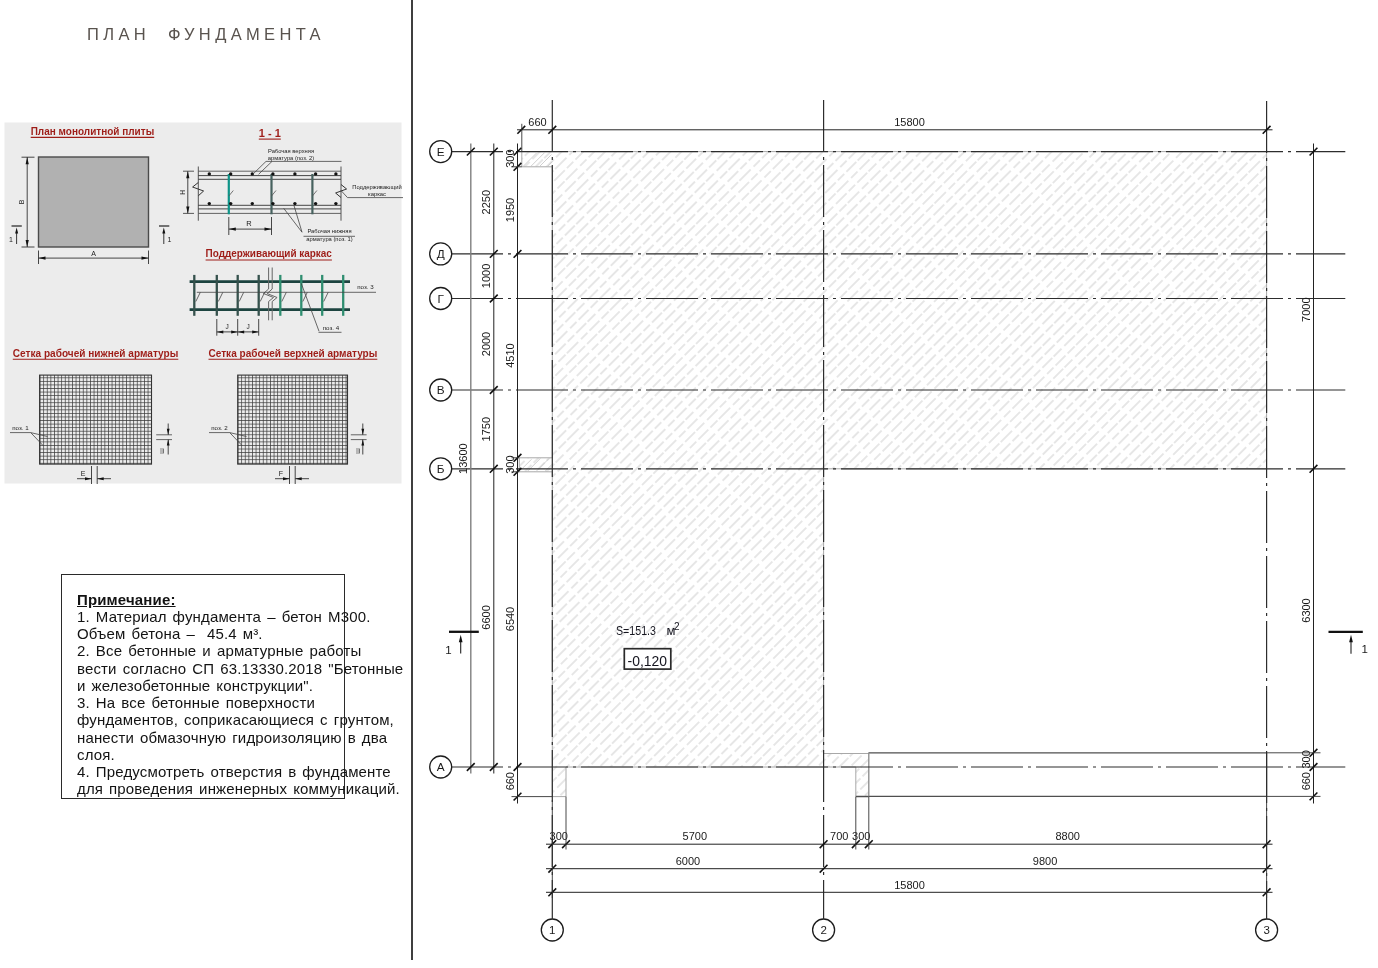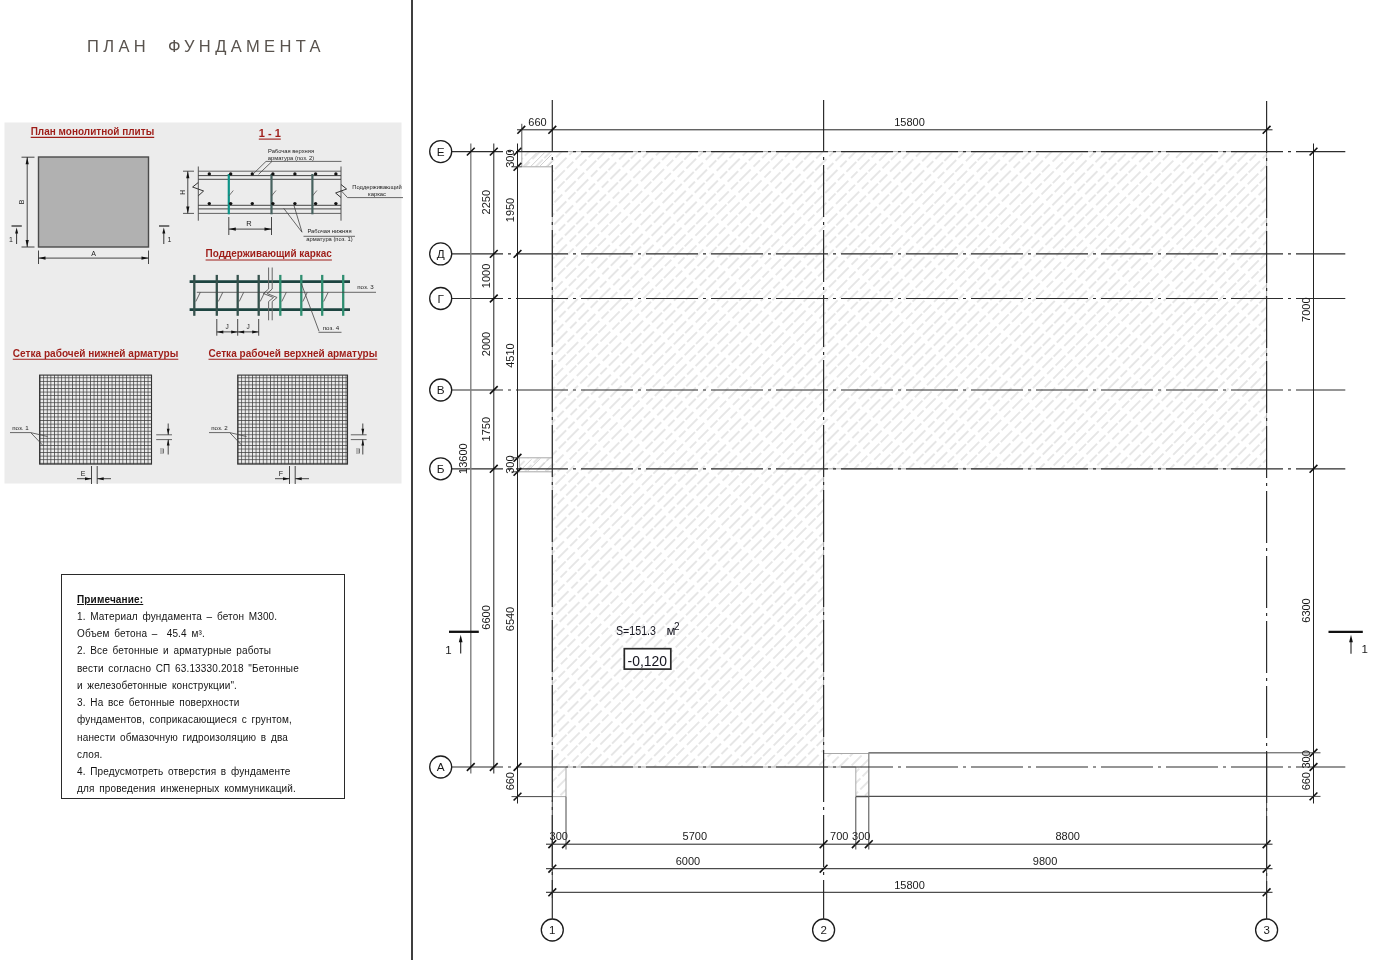--- a/index.html
+++ b/index.html
@@ -1,20 +1,20 @@
 <!DOCTYPE html>
 <html><head>
 <meta charset="utf-8">
 <style>
 html,body{margin:0;padding:0;width:1378px;height:968px;background:#ffffff;overflow:hidden;
 font-family:"Liberation Sans",sans-serif;}
 .abs{position:absolute;}
 #notes{left:60.5px;top:574px;width:282px;height:223px;border:1.6px solid #2a2a2a;background:#fff;}
-#notes div{margin:15.5px 0 0 15.5px;font-size:10px;line-height:17.25px;color:#131313;letter-spacing:0.15px;word-spacing:1.7px;white-space:pre;}
-#ttl{left:87px;top:25px;font-size:16.5px;letter-spacing:4.35px;color:#59534e;white-space:pre;margin-top:12px;}
+#notes div{margin:15.5px 0 0 15.5px;font-size:15px;line-height:17.25px;color:#131313;letter-spacing:0.15px;word-spacing:1.7px;white-space:pre;}
+#ttl{left:87px;top:25px;font-size:16.5px;letter-spacing:4.35px;color:#59534e;white-space:pre;}
 </style>
 </head>
 <body>
 
 <div id="ttl" class="abs">ПЛАН  ФУНДАМЕНТА</div>
 
 <div class="abs" style="left:410.5px;top:0;width:2.2px;height:960px;background:#3f3f3f"></div>
 
 <svg class="abs" style="left:0;top:0" width="1378" height="968" viewBox="0 0 1378 968">
 <defs>

